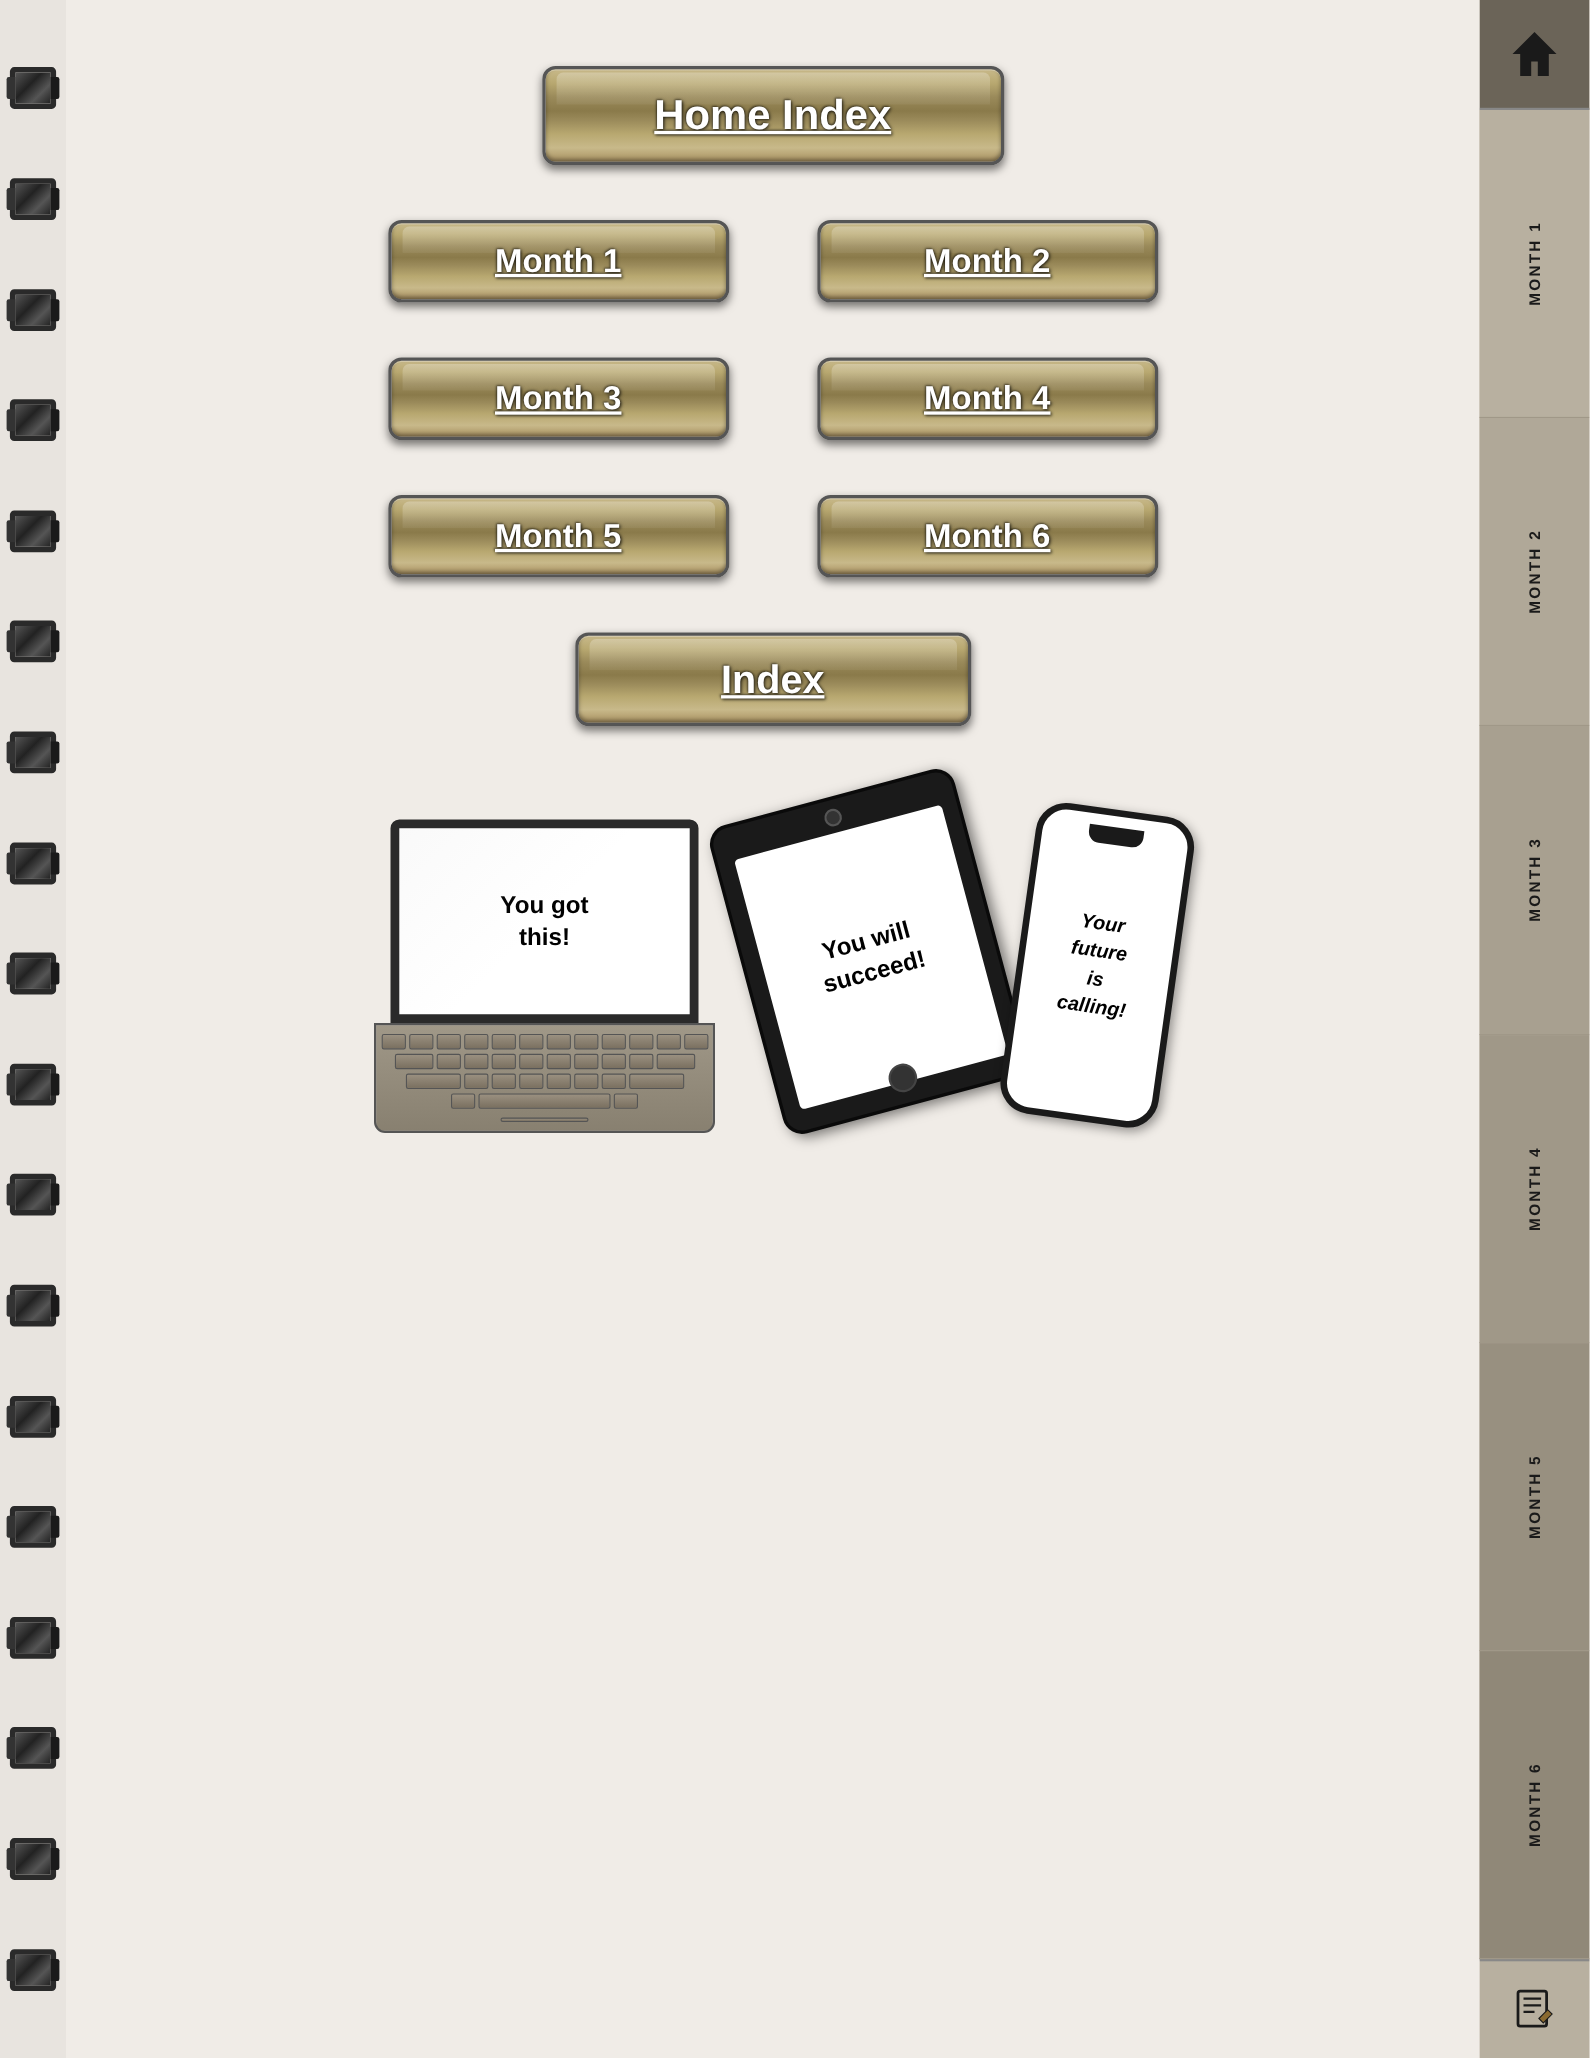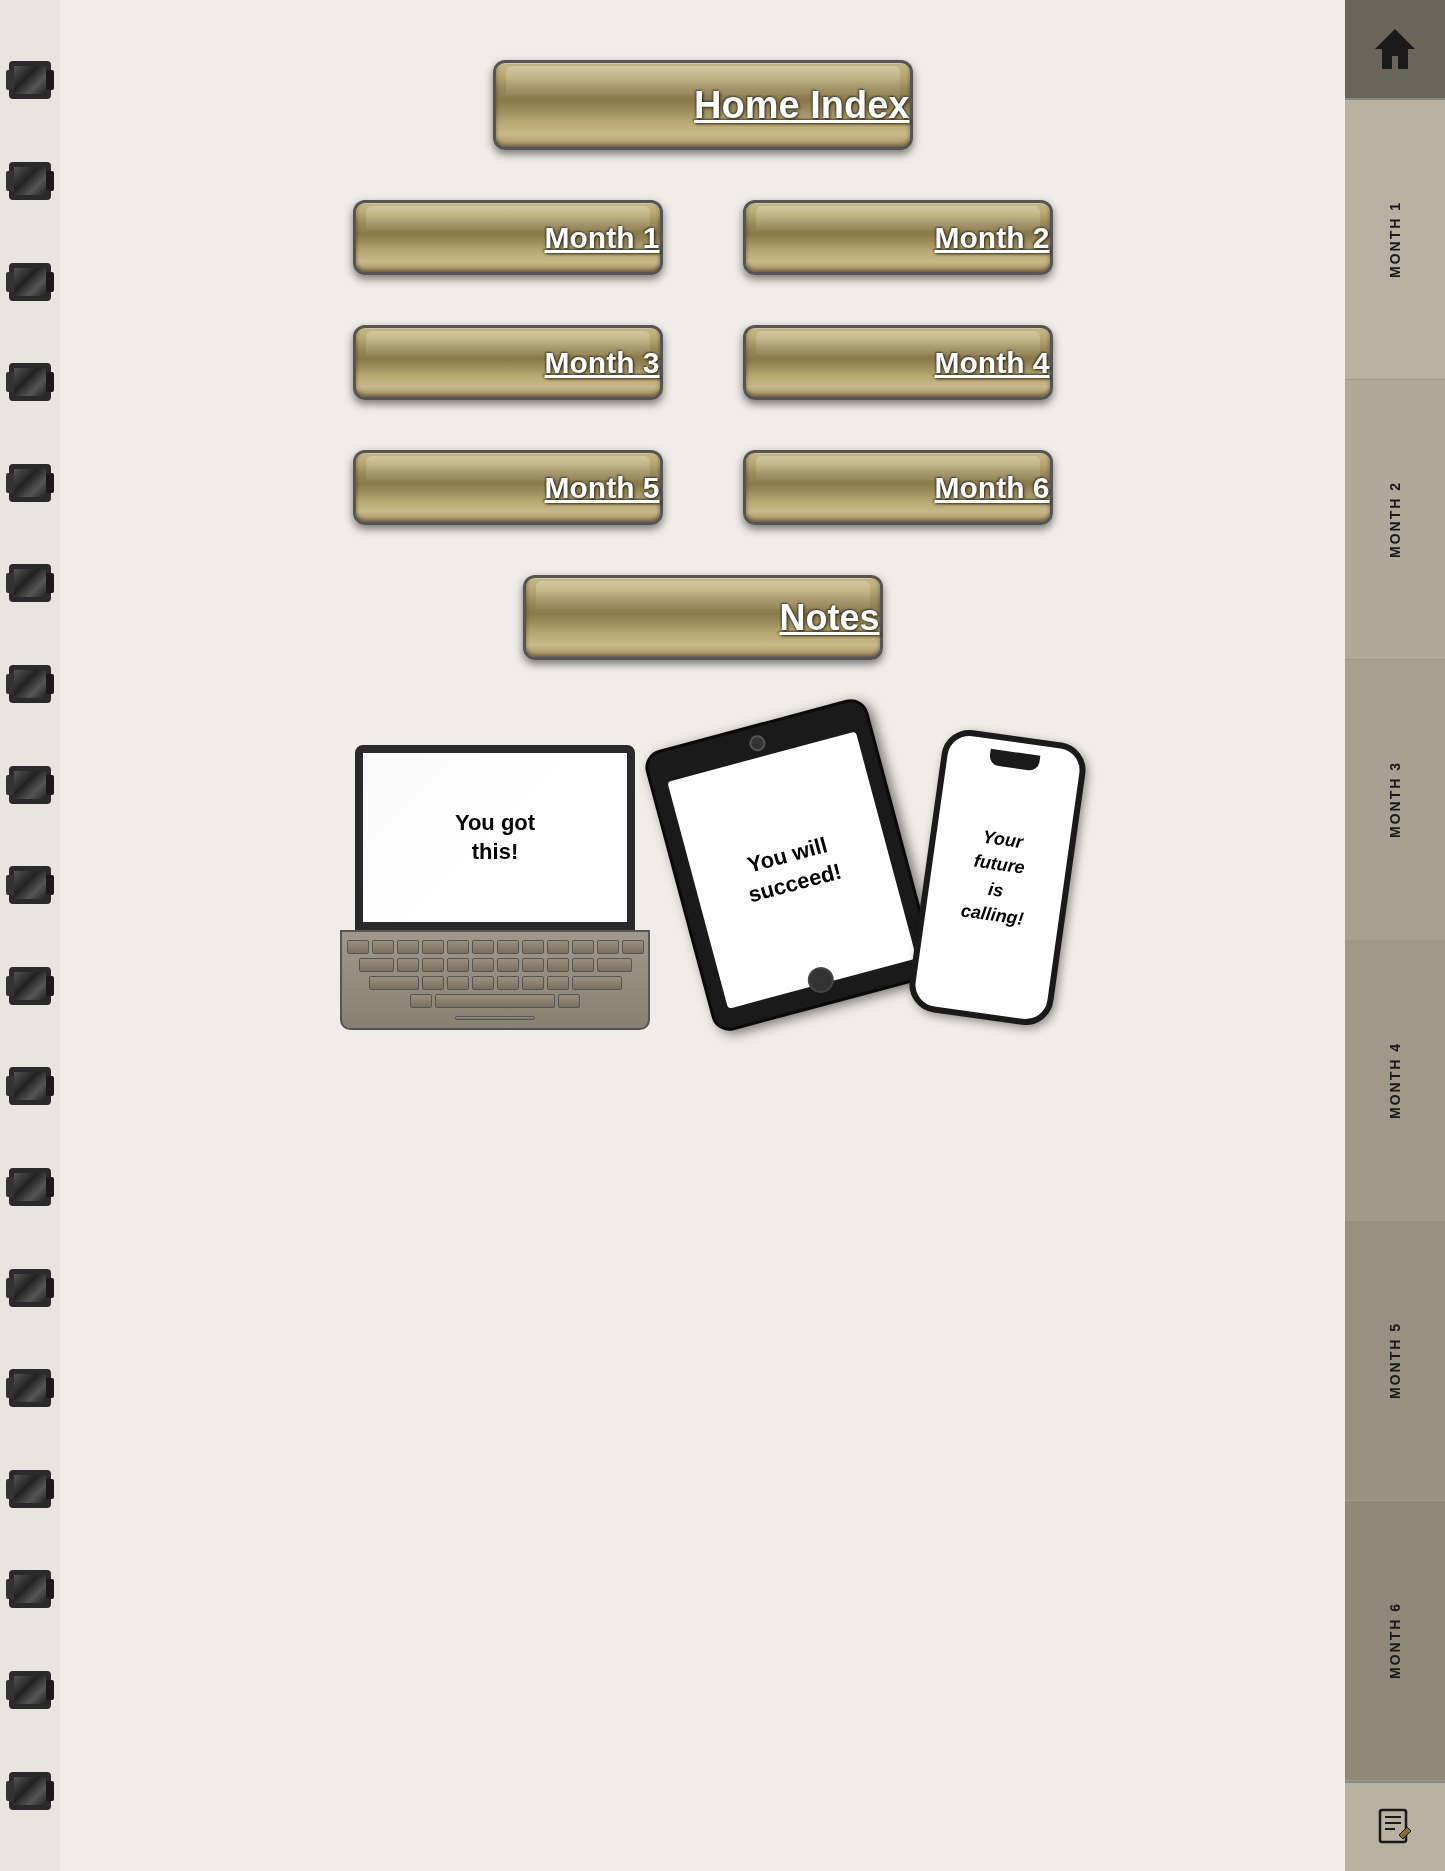--- a/index.html
+++ b/index.html
@@ -68,21 +68,21 @@
       flex-direction: column;
       align-items: center;
       padding: 60px 40px 40px 40px;
       position: relative;
     }
 
     
     .metallic-btn {
       display: flex;
       align-items: center;
-      justify-content: flex-end;
+      justify-content: center;
       border-radius: 12px;
       background: linear-gradient(180deg, 
         #c8b98a 0%, 
         #b8a870 15%, 
         #9a8a5a 30%, 
         #8a7a4a 45%,
         #9a8a5a 55%,
         #b8a870 70%,
         #c8b98a 85%,
         #a89060 100%
@@ -464,21 +464,21 @@
     </div>
     <div class="metallic-btn btn-month">
       <span>Month 5</span>
     </div>
     <div class="metallic-btn btn-month">
       <span>Month 6</span>
     </div>
   </div>
 
   <div class="metallic-btn btn-notes">
-    <span>Notes</span>
+    <span>Index</span>
   </div>
 
   <div class="devices-section">
 
     <div class="laptop">
       <div class="laptop-screen">
         <div class="device-text">You got<br>this!</div>
       </div>
       <div class="laptop-keyboard">
         <div class="kbd-row">

